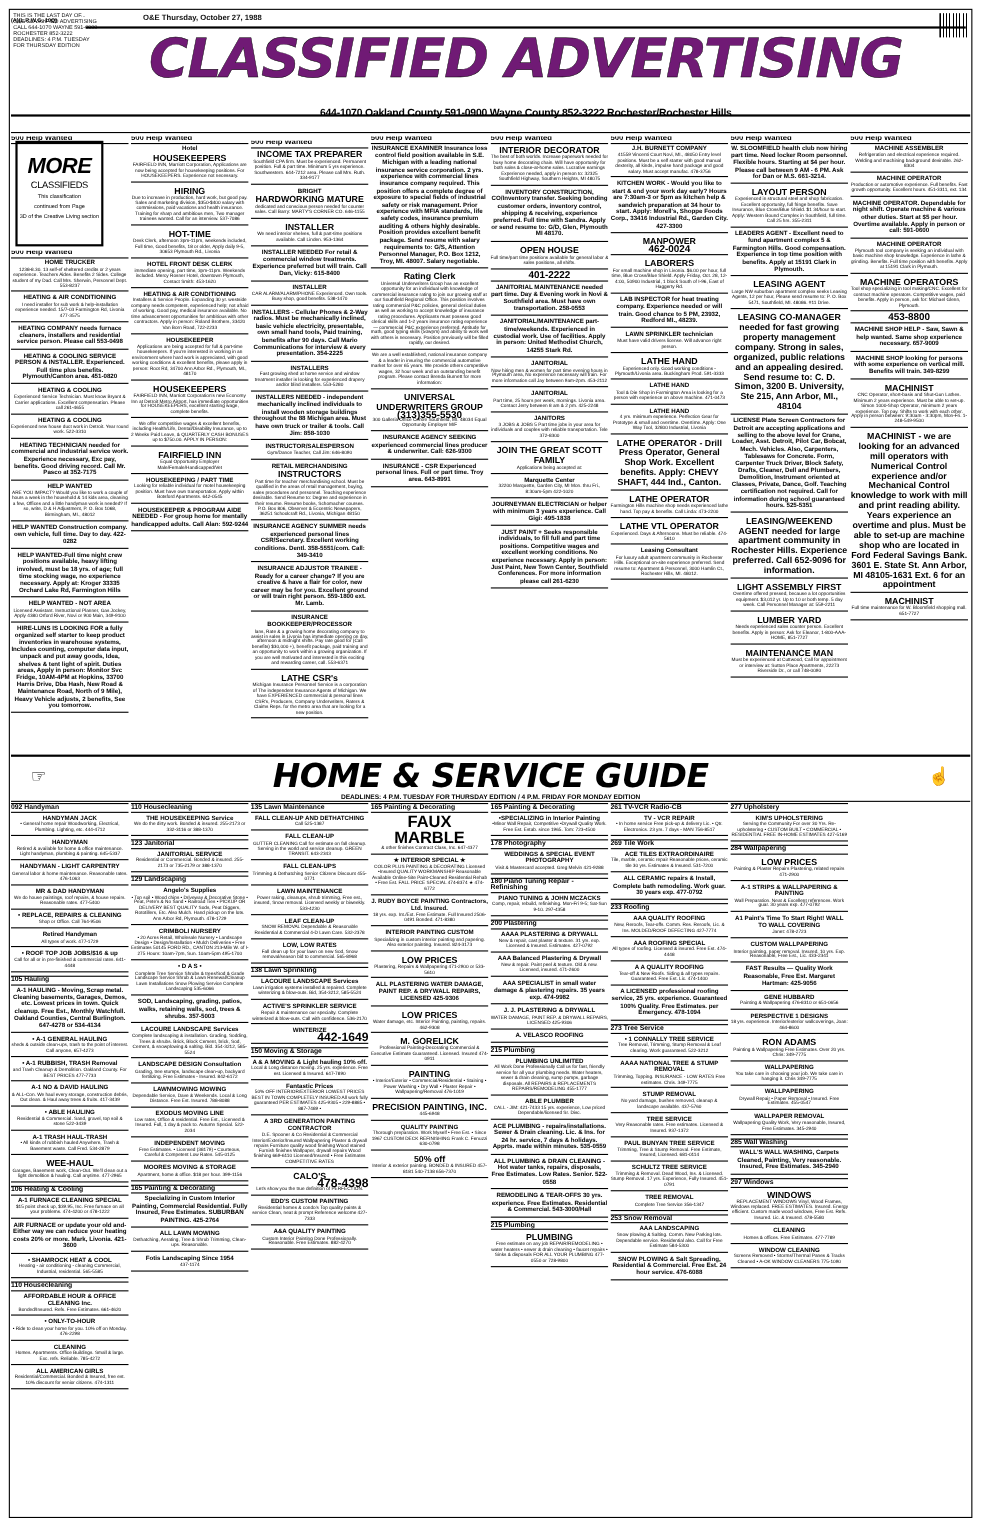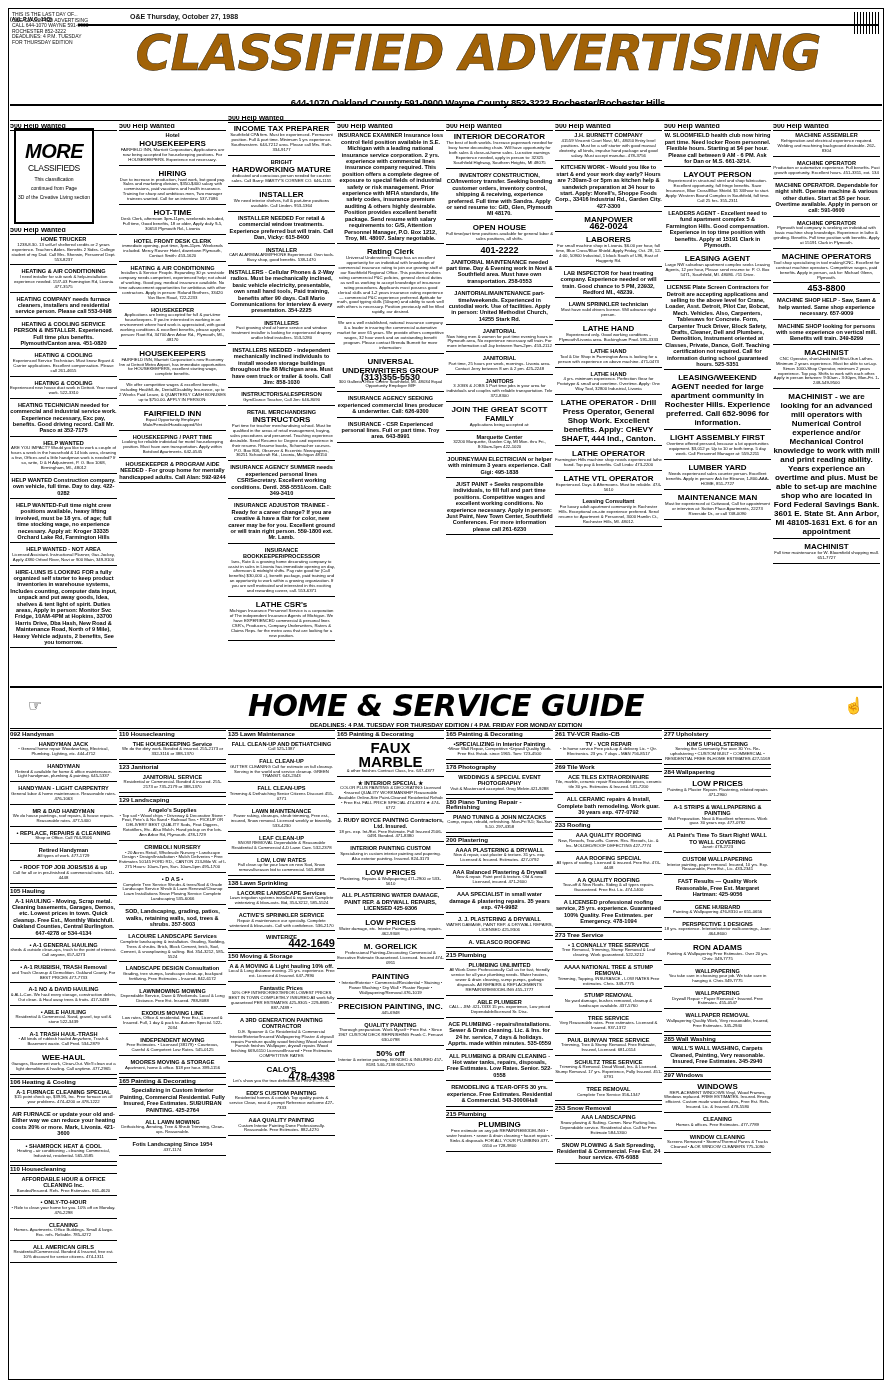--- a/index.html
+++ b/index.html
@@ -5,21 +5,21 @@
   html,body{margin:0;padding:0;background:#b8b8b8;}
   body{font-family:"Liberation Sans",sans-serif;}
   .page{width:892px;height:1388px;background:#ffffff;position:relative;overflow:hidden;margin:0 auto;}
   .pageframe{position:absolute;left:8px;top:8px;right:8px;bottom:8px;border:1px solid #000;}
   
   .topbar{position:absolute;left:10px;top:10px;width:872px;height:18px;font-size:5.5px;color:#111;}
   .topbar .tb-left{position:absolute;left:2px;top:2px;font-size:5px;line-height:5.5px;}
   .topbar .tb-mid{position:absolute;left:120px;top:3px;font-size:7px;font-weight:bold;}
   
   .masthead{position:absolute;left:78px;top:28px;width:800px;height:62px;text-align:center;}
-  .masthead .mh-title{font-family:"DejaVu Sans",sans-serif;font-weight:bold;font-style:italic;font-size:49px;letter-spacing:-1px;line-height:52px;color:#a16207;-webkit-text-stroke:0.4px #000;}
+  .masthead .mh-title{font-family:"DejaVu Sans",sans-serif;font-weight:bold;font-style:italic;font-size:49px;letter-spacing:-1px;line-height:52px;color:#701a75;-webkit-text-stroke:0.4px #000;}
   .masthead .mh-sub{font-size:9.5px;font-weight:bold;margin-top:17px;letter-spacing:-0.2px;}
   .rule{position:absolute;background:#000;}
   
   .col{position:absolute;font-size:4.3px;line-height:4.9px;color:#000;overflow:hidden;}
   .colhead{font-size:7px;font-weight:bold;border-bottom:1px solid #000;padding-bottom:1px;margin-bottom:1.5px;}
   .ad{margin-bottom:3px;padding-bottom:2px;border-bottom:1px solid #000;}
   .ad .t{font-weight:bold;font-size:5.6px;text-align:center;line-height:6.4px;}
   .ad .t2{font-weight:bold;font-size:8px;text-align:center;line-height:9px;}
   .ad .b{text-align:center;}
   
@@ -161,21 +161,21 @@
           <div class="b">Equal Opportunity Employer Male/Female/Handicapped/Vet</div>
         </div>
         <div class="ad">
           <div class="t">HOUSEKEEPING / PART TIME</div>
           <div class="b">Looking for reliable individual for motel housekeeping position. Must have own transportation. Apply within Botsford Apartments. 642-0545</div>
         </div>
         <div class="ad">
           <div class="t">HOUSEKEEPER &amp; PROGRAM AIDE NEEDED - For group home for mentally handicapped adults. Call Alan: 592-9244</div>
         </div>
       </div>
-      <div class="col" style="left: 228px; top: 116px; width: 107px; height: 552px;">
+      <div class="col" style="left: 228px; top: 128px; width: 107px; height: 552px;">
         <div class="colhead">500 Help Wanted</div>
         <div class="ad">
           <div class="t2">INCOME TAX PREPARER</div>
           <div class="b">Southfield CPA firm. Must be experienced. Permanent position. Full &amp; part time. Minimum 5 yrs experience. Southwestern. 644-7212 area. Please call Mrs. Ruth. 334-9177</div>
         </div>
         <div class="ad">
           <div class="t">BRIGHT</div>
           <div class="t2">HARDWORKING MATURE</div>
           <div class="b">dedicated and conscious person needed for counter sales. Call Barry: MARTY'S CORNER CO. 646-1155</div>
         </div>
@@ -357,20 +357,23 @@
         <div class="ad">
           <div class="t2">LAYOUT PERSON</div>
           <div class="b">Experienced in structural steel and shop fabrication. Excellent opportunity, full fringe benefits. Save Insurance, Blue Cross/Blue Shield. $1 34/hour to start. Apply: Western Bound Complex in Southfield, full time. Call 25 hrs. 355-2311</div>
         </div>
         <div class="ad">
           <div class="t">LEADERS AGENT - Excellent need to fund apartment complex 5 &amp; Farmington Hills. Good compensation. Experience in top time position with benefits. Apply at 15191 Clark in Plymouth.</div>
         </div>
         <div class="ad">
           <div class="t2">LEASING AGENT</div>
           <div class="b">Large NW suburban apartment complex seeks Leasing Agents, 12 per hour, Please send resume to: P. O. Box 5471, Southfield, MI. 48086. #11 Drive.</div>
+        </div>
+        <div class="ad">
+          <div class="t2">LEASING CO-MANAGER needed for fast growing property management company. Strong in sales, organized, public relations and an appealing desired. Send resume to: C. D. Simon, 3200 B. University, Ste 215, Ann Arbor, MI., 48104</div>
         </div>
         <div class="ad">
           <div class="t">LICENSE Plate Screen Contractors for Detroit are accepting applications and selling to the above level for Crane, Loader, Asst. Detroit, Pilot Car, Bobcat, Mech. Vehicles. Also, Carpenters, Tablesaws for Concrete. Form, Carpenter Truck Driver, Block Safety, Drafts, Cleaner, Dell and Plumbers, Demolition, Instrument oriented at Classes, Private, Dance, Golf. Teaching certification not required. Call for information during school guaranteed hours. 525-5351</div>
         </div>
         <div class="ad">
           <div class="t2">LEASING/WEEKEND AGENT needed for large apartment community in Rochester Hills. Experience preferred. Call 652-9096 for information.</div>
         </div>
         <div class="ad">
           <div class="t2">LIGHT ASSEMBLY FIRST</div>
           <div class="b">Overtime offered pressed, because a lot opportunities equipment. $3,012 yr. Up to 10 or both temp. 5 day week. Call Personnel Manager at: 559-2211</div>

